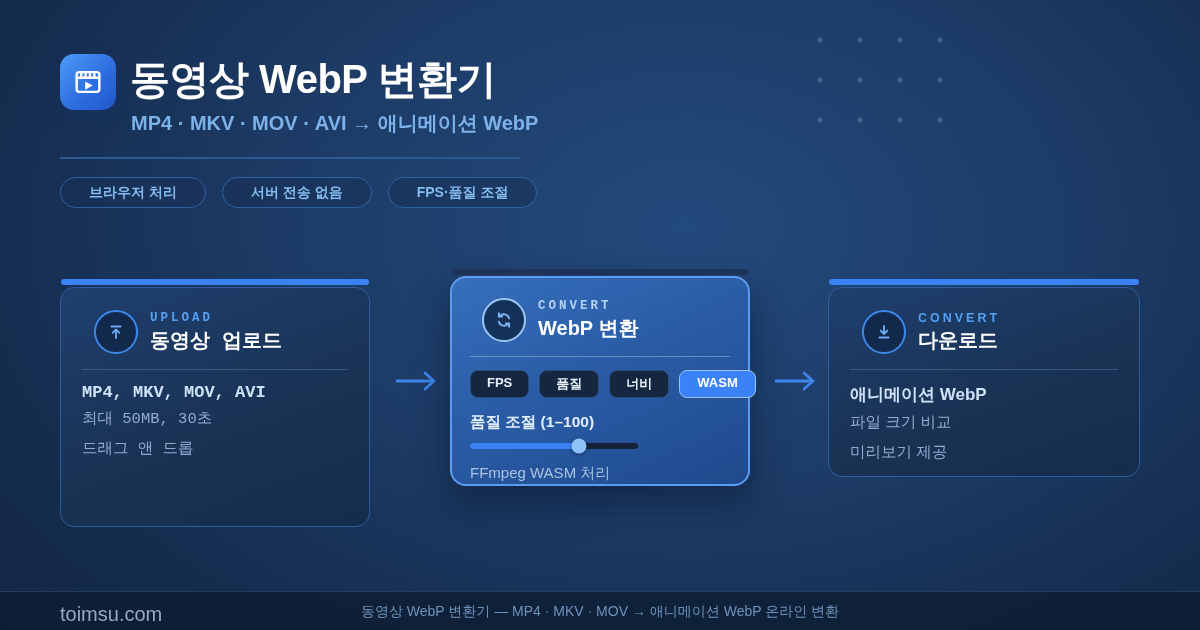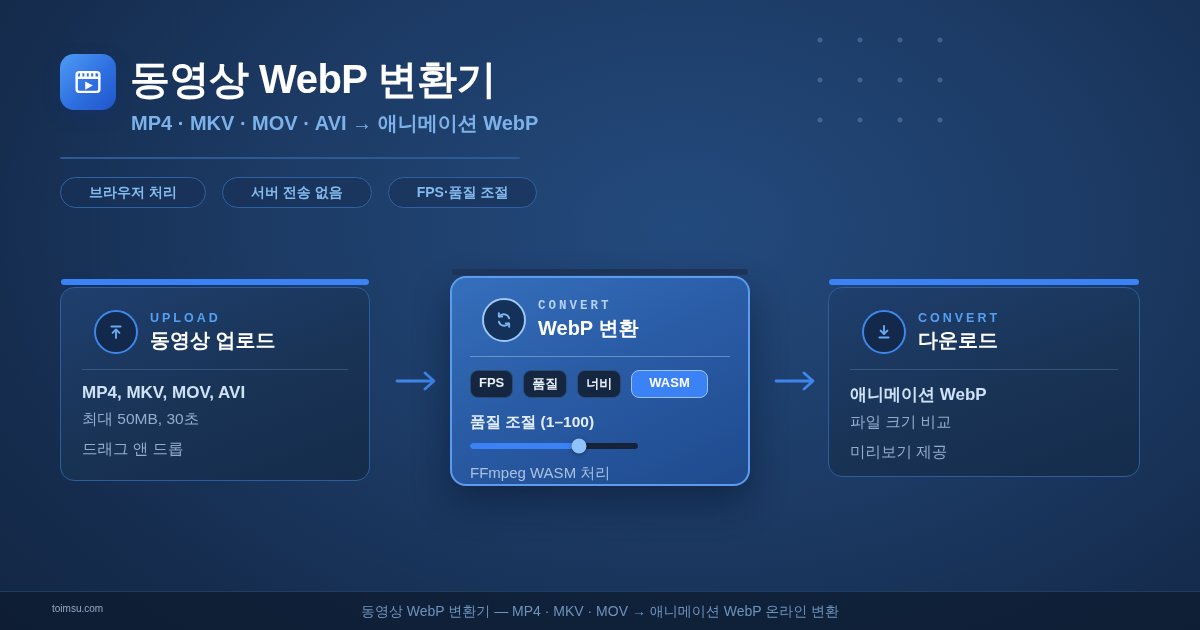--- a/index.html
+++ b/index.html
@@ -50,21 +50,21 @@
   .card {
     position:absolute; border-radius:14px;
     background:linear-gradient(160deg,#1f3f6e 0%,#193355 55%,#152c4b 100%);
     border:1.5px solid #2e5d9d;
     padding:20px 21px;
   }
   .card .accent {
     position:absolute; top:-9px; left:0; right:0; height:6px;
     border-radius:6px; background:#3b82f6;
   }
-  .card-upload   { left:60px;  top:287px; width:310px; height:194px; }
+  .card-upload   { left:60px;  top:287px; width:310px; height:240px;font-family:Liberation Mono, monospace; }
   .card-download { left:828px; top:287px; width:312px; height:190px; }
   .card-convert  {
     left:450px; top:276px; width:300px; height:210px;
     background:linear-gradient(155deg,#356fbc 0%,#2a5ca6 45%,#1f4a8d 100%);
     border:2px solid #5d9bef; border-radius:16px;
     box-shadow:0 16px 36px rgba(5,15,35,0.45);
     padding:18px 18px;
   }
   .card-convert .accent { background:#1d3357; }
   .card-header { display:flex; align-items:center; gap:12px; margin-left:12px; margin-top:2px; }
@@ -82,21 +82,21 @@
   .card-divider {
     height:1px; background:rgba(120,160,210,0.30); margin:15px 0 13px 0;
   }
   .card-convert .card-divider { background:rgba(195,220,248,0.40); margin:14px 0 13px 0; }
   .feature-lines { list-style:none; }
   .feature-lines li { font-size:15.5px; color:#93abce; margin-bottom:9px; }
   .feature-lines li:first-child { font-size:17px; font-weight:600; color:#cfe2f8; margin-bottom:6px; }
   
   .chip-row { display:flex; gap:10px; margin-top:2px; }
   .chip {
-    padding:4px 8px; border-radius:8px;
+    padding:4px 16px; border-radius:8px;
     background:#152640; border:1.5px solid #2c4a74;
     color:#e8f0fa; font-size:13px; font-weight:bold; white-space:nowrap;
   }
   .chip.active { background:#3b82f6; border-color:#9ac4f7; color:#ffffff; padding:4px 17px; }
   
   .slider-label { margin-top:14px; font-size:15.5px; font-weight:600; color:#e2edfb; }
   .slider-track {
     position:relative; margin-top:10px; width:168px; height:6px;
     border-radius:3px; background:#152238;
   }
@@ -114,21 +114,21 @@
   .flow-arrow-1 { left:393px; top:366px; }
   .flow-arrow-2 { left:772px; top:366px; }
   
   .footer {
     position:absolute; left:0; right:0; bottom:0; height:39px;
     background:rgba(13,26,46,0.72);
     border-top:1px solid #20三c5e;
     border-top:1px solid #203c5e;
   }
   .footer-site {
-    position:absolute; left:52px; top:11px; font-size:10px; color:#93a9c4;
+    position:absolute; left:60px; top:11px; font-size:20px; color:#93a9c4;
   }
   .footer-desc {
     position:absolute; left:0; right:0; top:11px; text-align:center;
     font-size:14px; color:#6d93bd;
   }
   svg { display:block; }
 </style>
 </head>
 <body>
 

